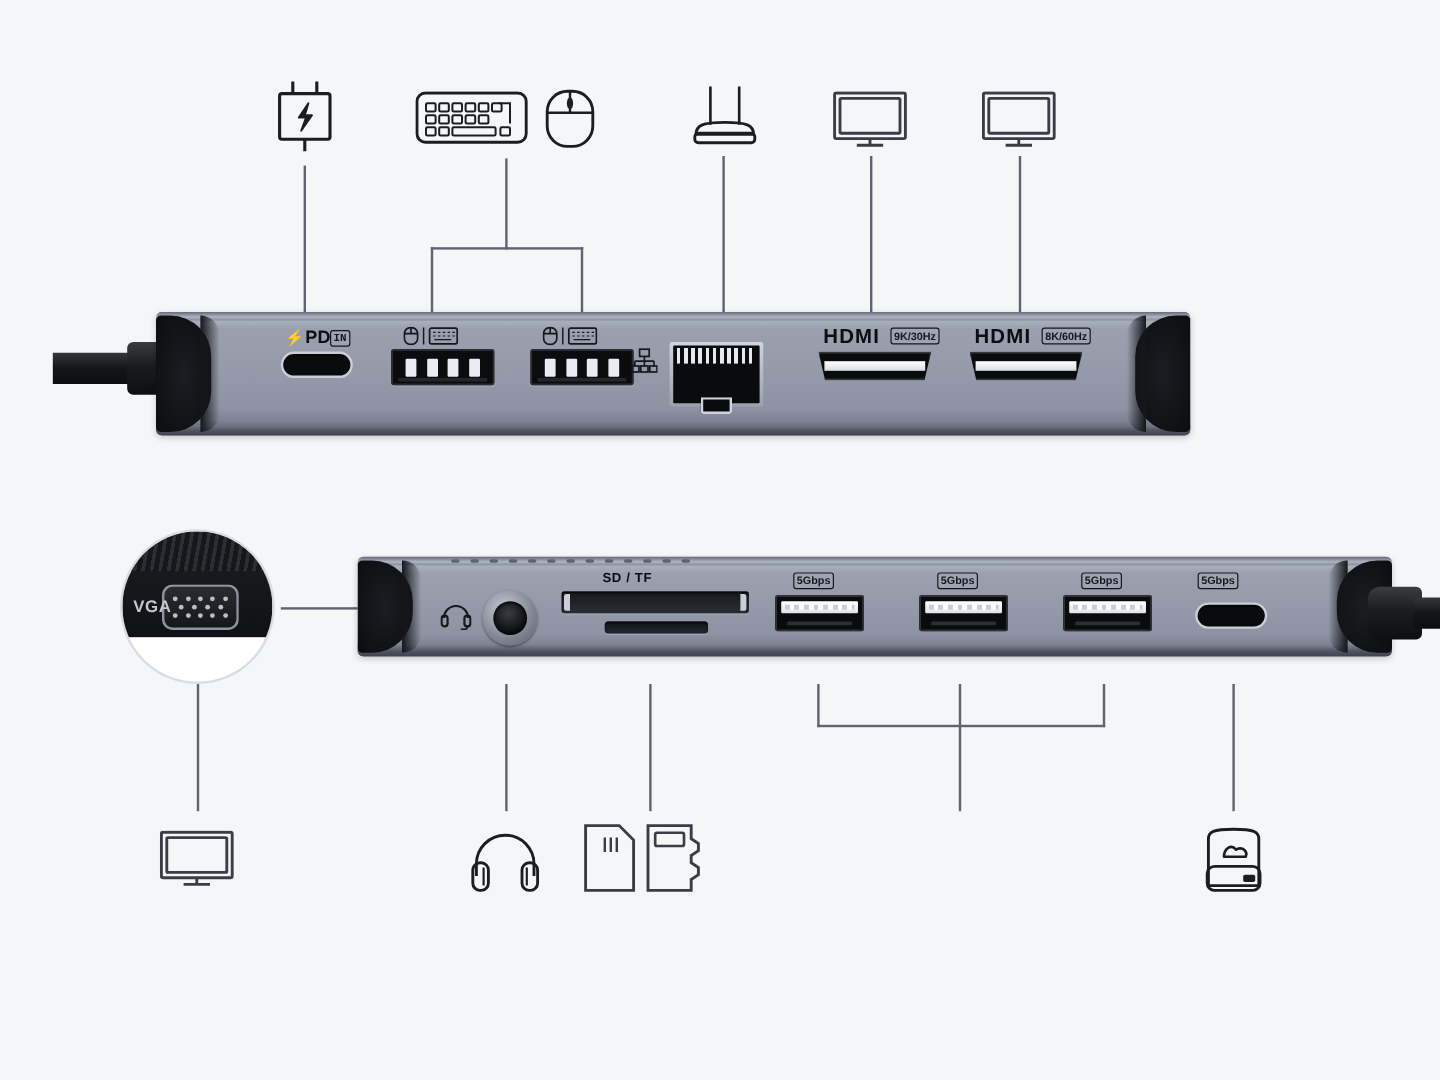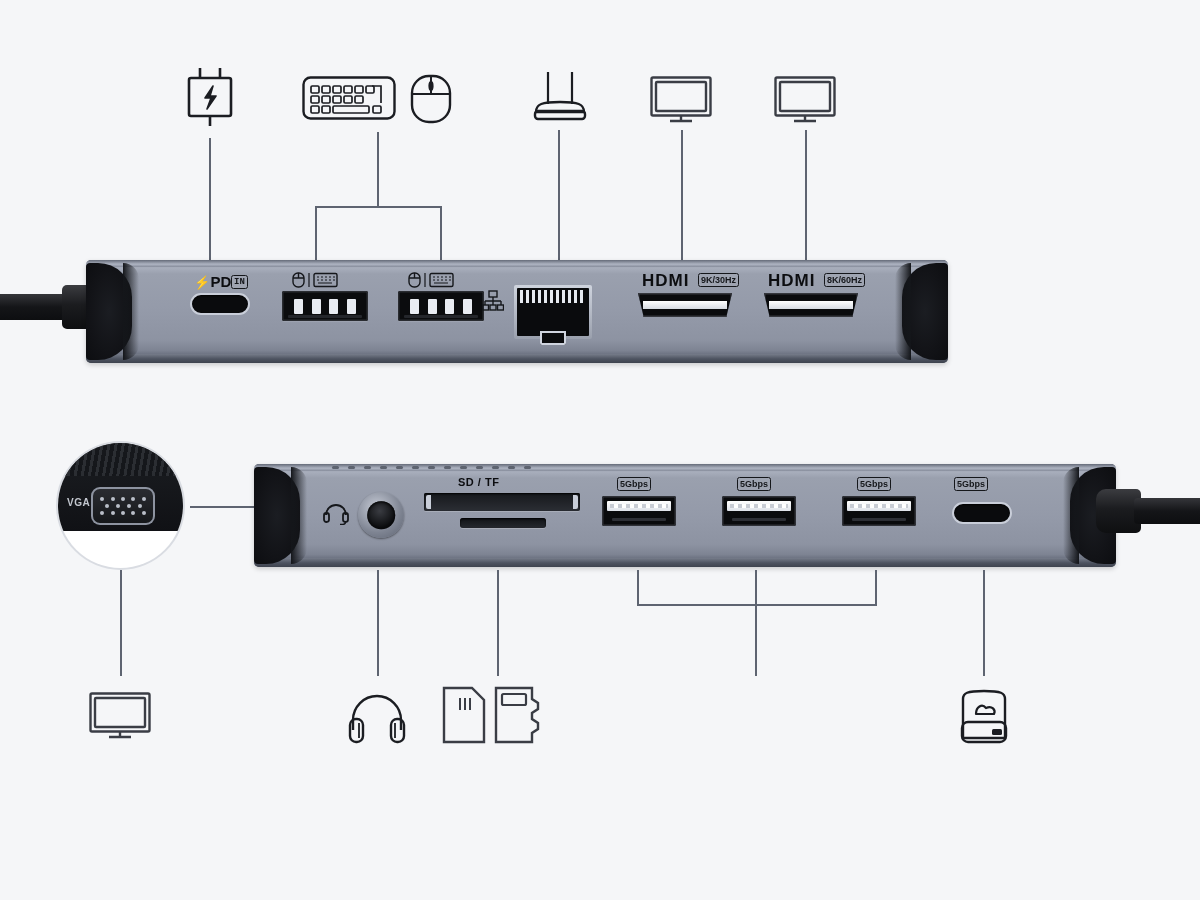--- a/index.html
+++ b/index.html
@@ -3,21 +3,21 @@
 <meta charset="utf-8">
 <style>
   html,body{margin:0;padding:0;}
   body{
     width:1200px;height:900px;
     background:#f5f6f8;
     font-family:"Liberation Sans", sans-serif;
     overflow:hidden;
     position:relative;
   }
-  .stage{position:absolute;inset:0;}
+  .stage{position:absolute;inset:0;margin-left:44px;}
   .abs{position:absolute;}
 
   
   .vline{position:absolute;width:2px;background:#5e6471;}
   .hline{position:absolute;height:2px;background:#5e6471;}
 
   
   .device{
     position:absolute;
     border-radius:5px;
@@ -189,21 +189,21 @@
   .vga-conn{
     position:absolute;border-radius:9px;
     background:linear-gradient(to bottom,#2b2d32,#141619);
     box-shadow:inset 0 0 0 2px #8d93a0;
     display:flex;flex-direction:column;justify-content:center;gap:3px;
     padding:4px 6px;
   }
   .vga-row{display:flex;justify-content:space-around;}
   .vga-row span{width:4px;height:4px;border-radius:50%;background:#b9bec8;display:block;}
   .vga-text{
-    position:absolute;color:#c3c7cf;font-size:10px;font-weight:bold;letter-spacing:.5px;
+    position:absolute;color:#c3c7cf;font-size:14px;font-weight:bold;letter-spacing:.5px;
   }
 
   
   .note{
     position:absolute;left:0;right:0;text-align:center;
     color:#6b7079;font-size:27px;line-height:38px;
   }
   svg{display:block;}
 </style>
 </head>
@@ -390,21 +390,21 @@
           <span></span>
           <span></span>
           <span></span>
         </div>
     </div>
     <div class="vga-text" style="left:9px;top:54px;">VGA</div>
   </div>
   <div class="hline" style="left:190px;top:506px;width:68px;"></div>
   <div class="vline" style="left:120px;top:570px;height:106px;"></div>
 
-  <div class="device" style="left:254px;top:464px;width:862px;height:103px;">
+  <div class="device" style="left:254px;top:464px;width:862px;height:83px;">
     <div class="rail-top"></div>
     <div class="rail-bot"></div>
     <div class="endcap left"></div>
     <div class="endcap right"></div>
 
     <div class="vents" style="left:78px;top:2px;">
       <i></i>
         <i></i>
         <i></i>
         <i></i>

